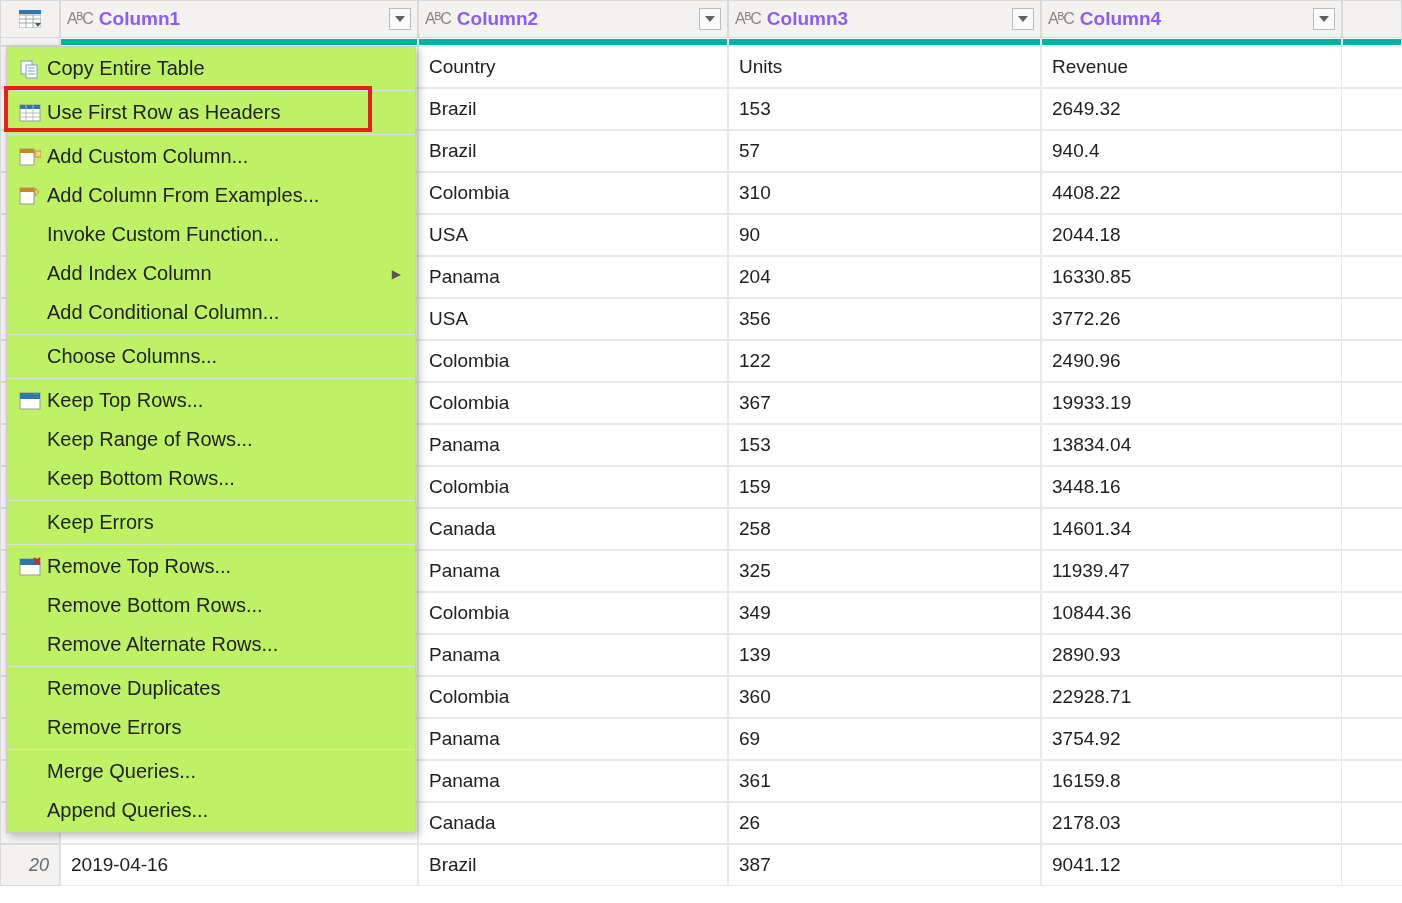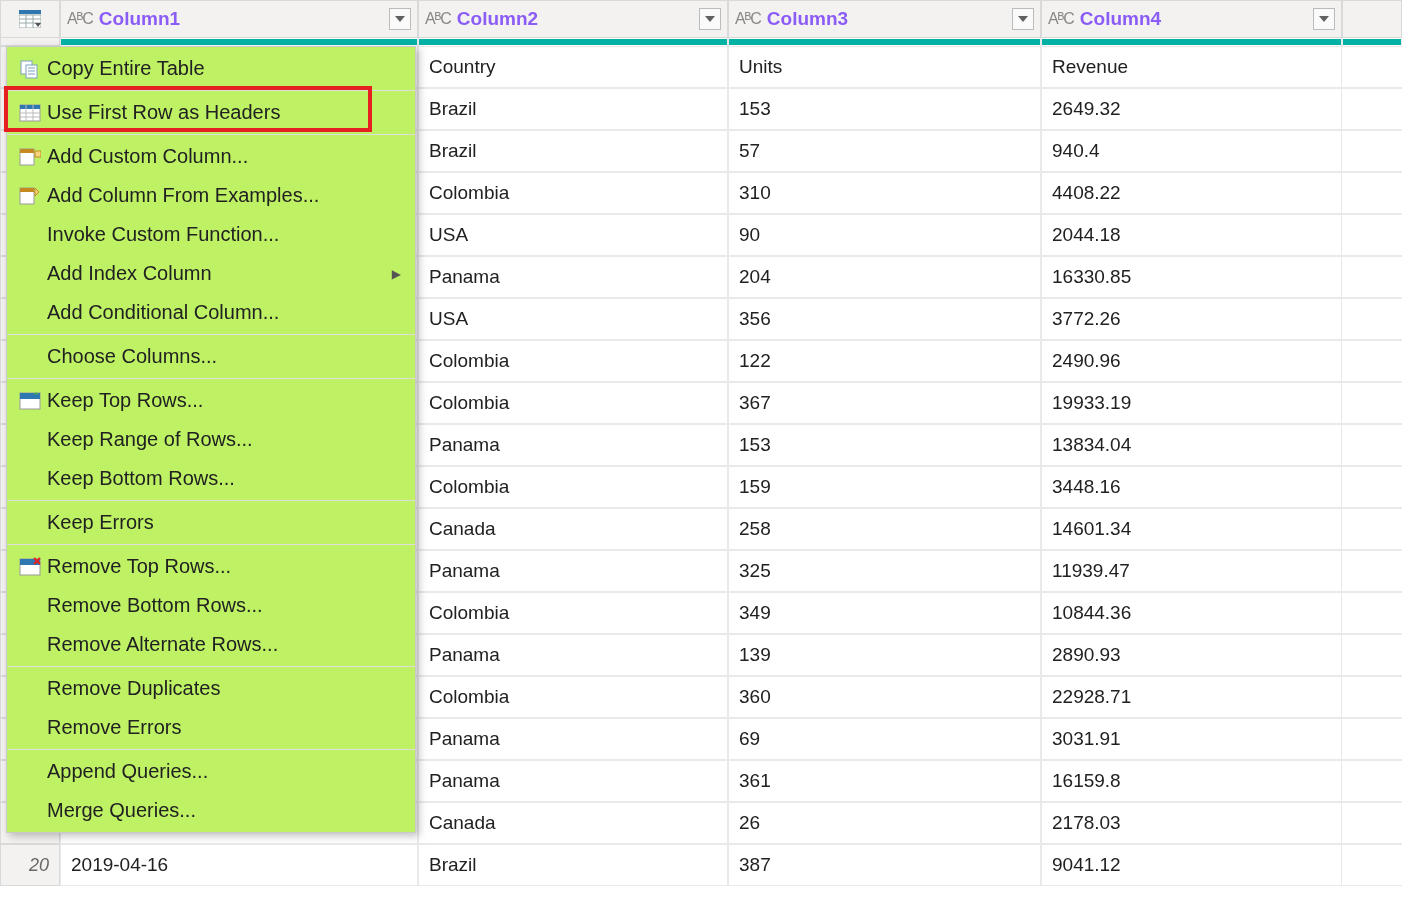--- a/index.html
+++ b/index.html
@@ -291,21 +291,21 @@
       <div class="cell rownum"></div>
       <div class="cell"></div>
       <div class="cell">Colombia</div>
       <div class="cell">360</div>
       <div class="cell">22928.71</div>
       <div class="cell" style="border-left:none;border-right:none;"></div>
       <div class="cell rownum"></div>
       <div class="cell"></div>
       <div class="cell">Panama</div>
       <div class="cell">69</div>
-      <div class="cell">3031.91</div>
+      <div class="cell">3754.92</div>
       <div class="cell" style="border-left:none;border-right:none;"></div>
       <div class="cell rownum"></div>
       <div class="cell"></div>
       <div class="cell">Panama</div>
       <div class="cell">361</div>
       <div class="cell">16159.8</div>
       <div class="cell" style="border-left:none;border-right:none;"></div>
       <div class="cell rownum"></div>
       <div class="cell"></div>
       <div class="cell">Canada</div>
@@ -435,23 +435,23 @@
         <span class="mi-icon"></span>
         <span class="mi-label">Remove Duplicates</span>
       </div>
       <div class="mi">
         <span class="mi-icon"></span>
         <span class="mi-label">Remove Errors</span>
       </div>
       <div class="sep"></div>
       <div class="mi">
         <span class="mi-icon"></span>
+        <span class="mi-label">Merge Queries...</span>
+      </div>
+      <div class="mi">
+        <span class="mi-icon"></span>
         <span class="mi-label">Append Queries...</span>
       </div>
-      <div class="mi">
-        <span class="mi-icon"></span>
-        <span class="mi-label">Merge Queries...</span>
-      </div>
     </div>
 
 <div class="highlight-box" id="hl" style="left: 4px; top: 86px; width: 368px; height: 46px;"></div>
 
 </div>
 
 </body></html>

